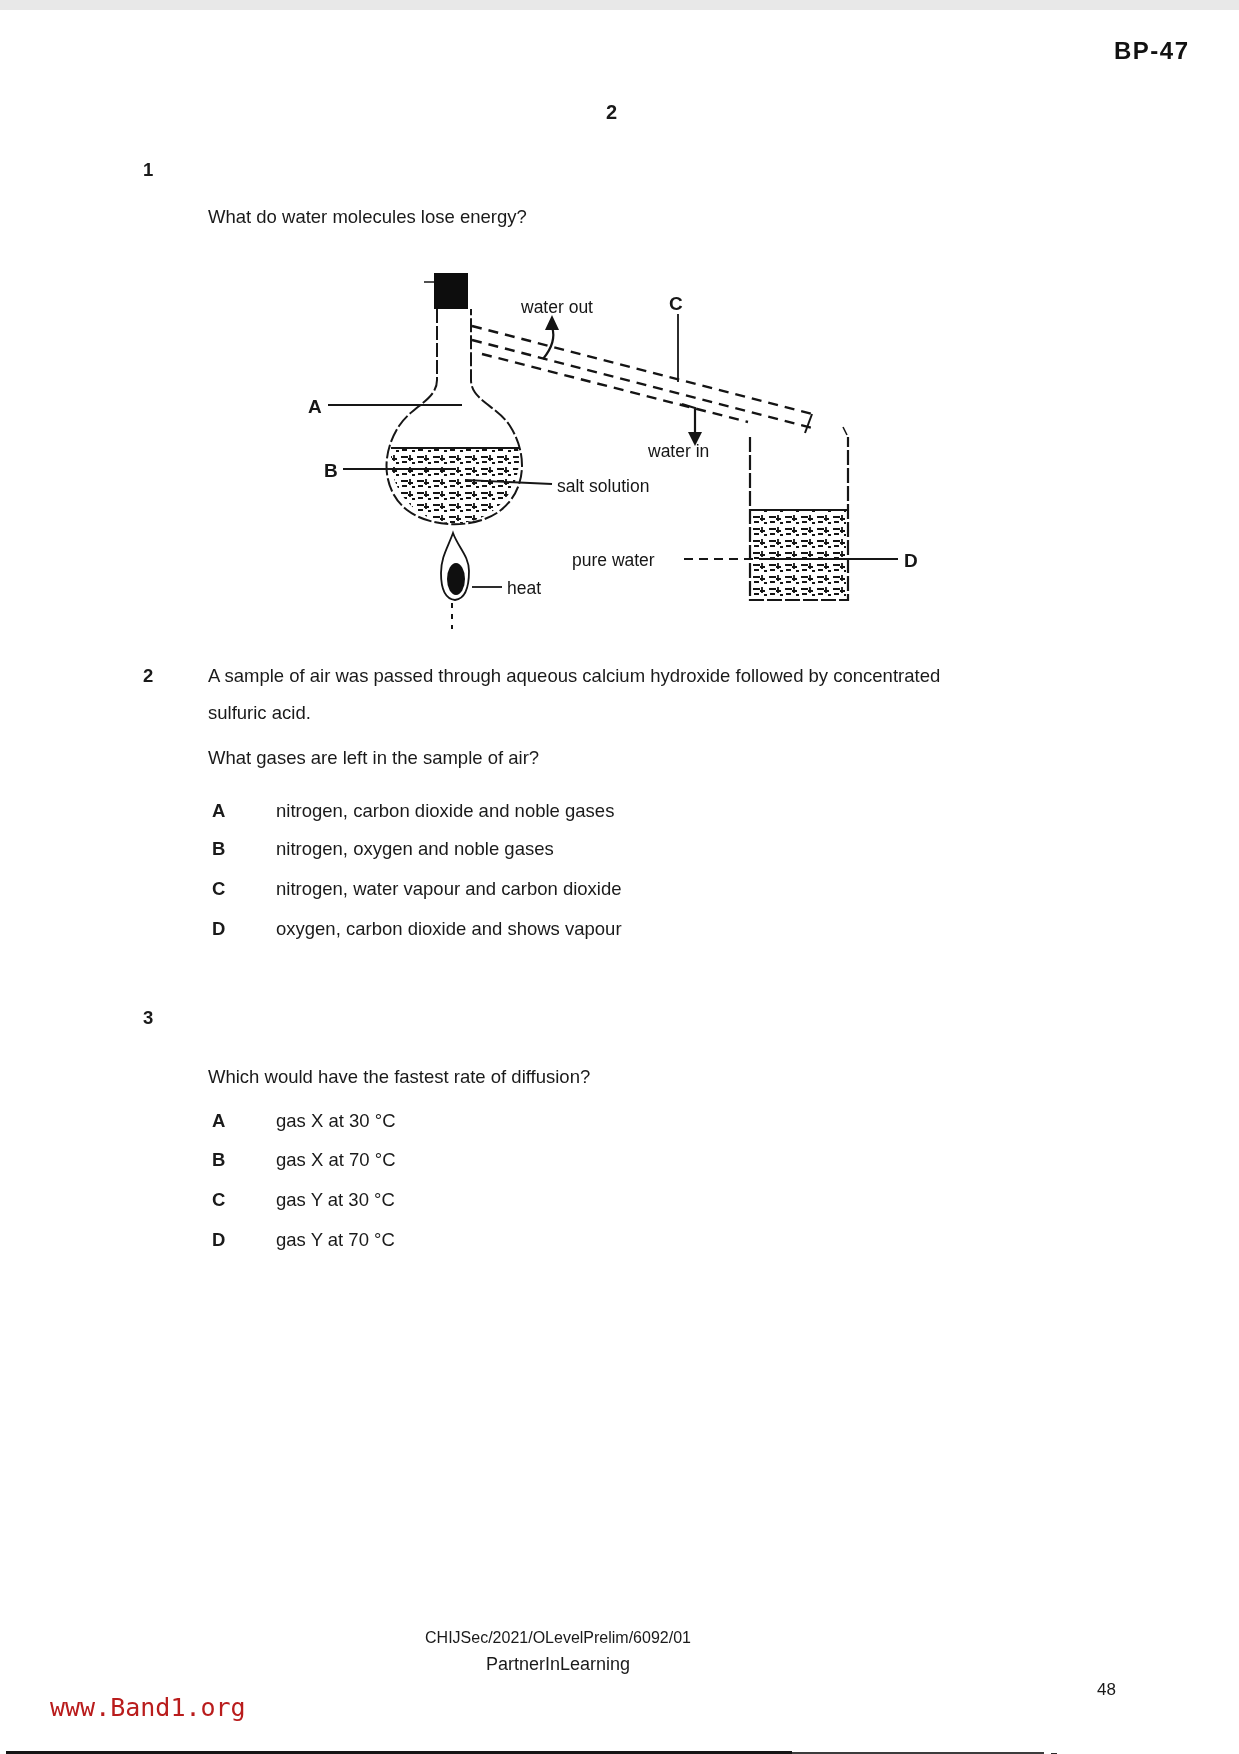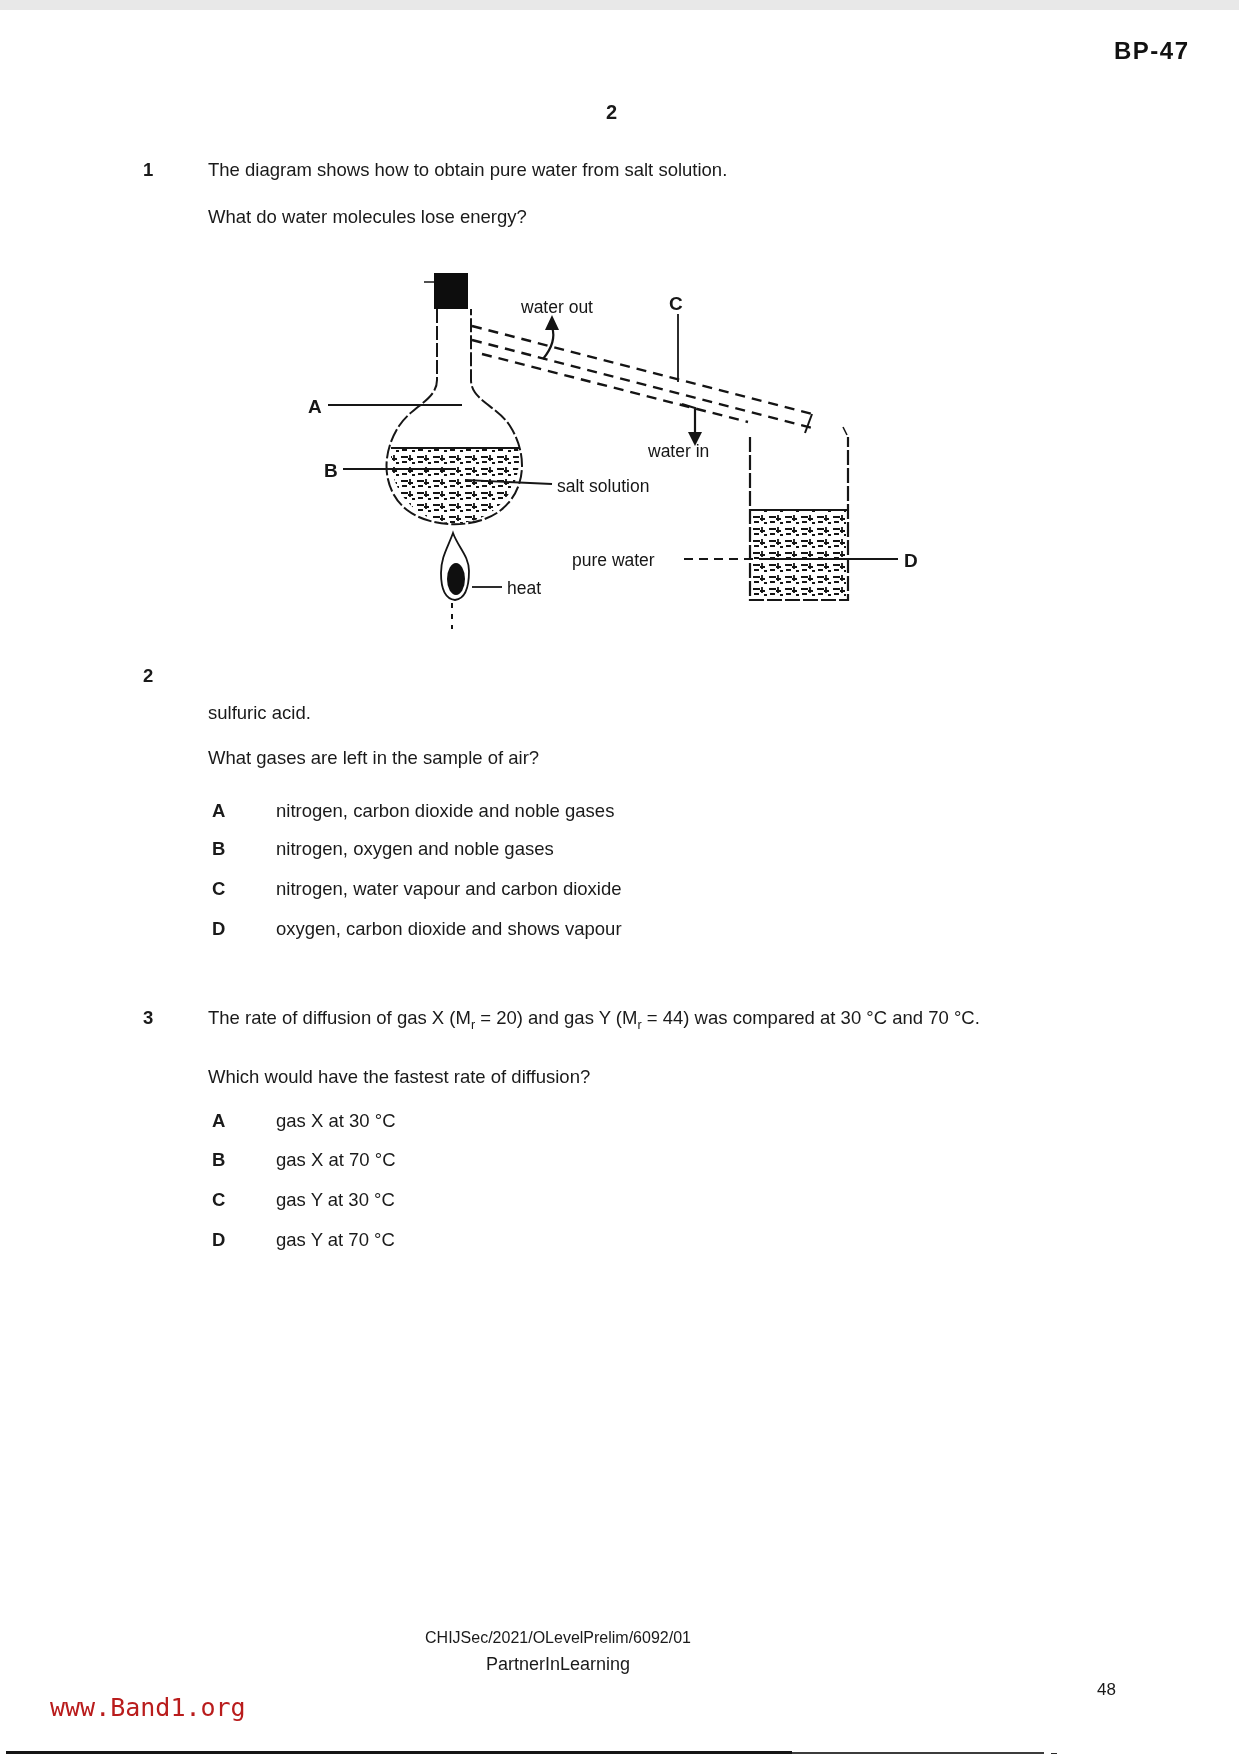--- a/index.html
+++ b/index.html
@@ -33,21 +33,20 @@
 </style>
 </head>
 <body>
 
 <div class="page">
 
   <div class="corner">BP-47</div>
   <div class="pagenum">2</div>
 
   <div class="t b" style="left:143px;top:149px">1</div>
-  <div class="t" style="left:208px;top:149px">The diagram shows how to obtain pure water from salt solution.</div>
   <div class="t" style="left:208px;top:196px">What do water molecules lose energy?</div>
 
   <svg class="overlay" width="1239" height="1754" viewBox="0 0 1239 1754">
     <defs>
       <pattern id="hatch" width="16" height="12" patternUnits="userSpaceOnUse">
         <path d="M1 3 h7 M10 1 v6 M2 8 h5 M12 9 h3 M8 5 h5" stroke="#141414" stroke-width="1.8" fill="none"></path>
       </pattern>
     </defs>
 
     <rect x="434" y="263" width="34" height="36" fill="#0d0d0d"></rect>
@@ -105,20 +104,21 @@
     <text class="dlabel" x="308" y="403">A</text>
     <text class="dlabel" x="324" y="467">B</text>
     <text class="dtext" x="648" y="447">water in</text>
     <text class="dtext" x="557" y="482">salt solution</text>
     <text class="dtext" x="572" y="556">pure water</text>
     <text class="dlabel" x="904" y="557">D</text>
     <text class="dtext" x="507" y="584">heat</text>
   </svg>
 
   <div class="t b" style="left:143px;top:655px">2</div>
+  <div class="t" style="left:208px;top:655px">A sample of air was passed through aqueous calcium hydroxide followed by concentrated</div>
   <div class="t" style="left:208px;top:692px">sulfuric acid.</div>
   <div class="t" style="left:208px;top:737px">What gases are left in the sample of air?</div>
 
   <div class="opt" style="top:790px">
     <span class="letter">A</span>
     <span class="otext">nitrogen, carbon dioxide and noble gases</span>
   </div>
   <div class="opt" style="top:828px">
     <span class="letter">B</span>
     <span class="otext">nitrogen, oxygen and noble gases</span>
@@ -126,21 +126,20 @@
   <div class="opt" style="top:868px">
     <span class="letter">C</span>
     <span class="otext">nitrogen, water vapour and carbon dioxide</span>
   </div>
   <div class="opt" style="top:908px">
     <span class="letter">D</span>
     <span class="otext">oxygen, carbon dioxide and shows vapour</span>
   </div>
 
   <div class="t b" style="left:143px;top:997px">3</div>
-  <div class="t" style="left:208px;top:997px"><span>The rate of diffusion of gas X (M</span><sub>r</sub><span> = 20) and gas Y (M</span><sub>r</sub><span> = 44) was compared at 30 °C and 70 °C.</span></div>
   <div class="t" style="left:208px;top:1056px">Which would have the fastest rate of diffusion?</div>
 
   <div class="opt" style="top:1100px">
     <span class="letter">A</span>
     <span class="otext">gas X at 30 °C</span>
   </div>
   <div class="opt" style="top:1139px">
     <span class="letter">B</span>
     <span class="otext">gas X at 70 °C</span>
   </div>

